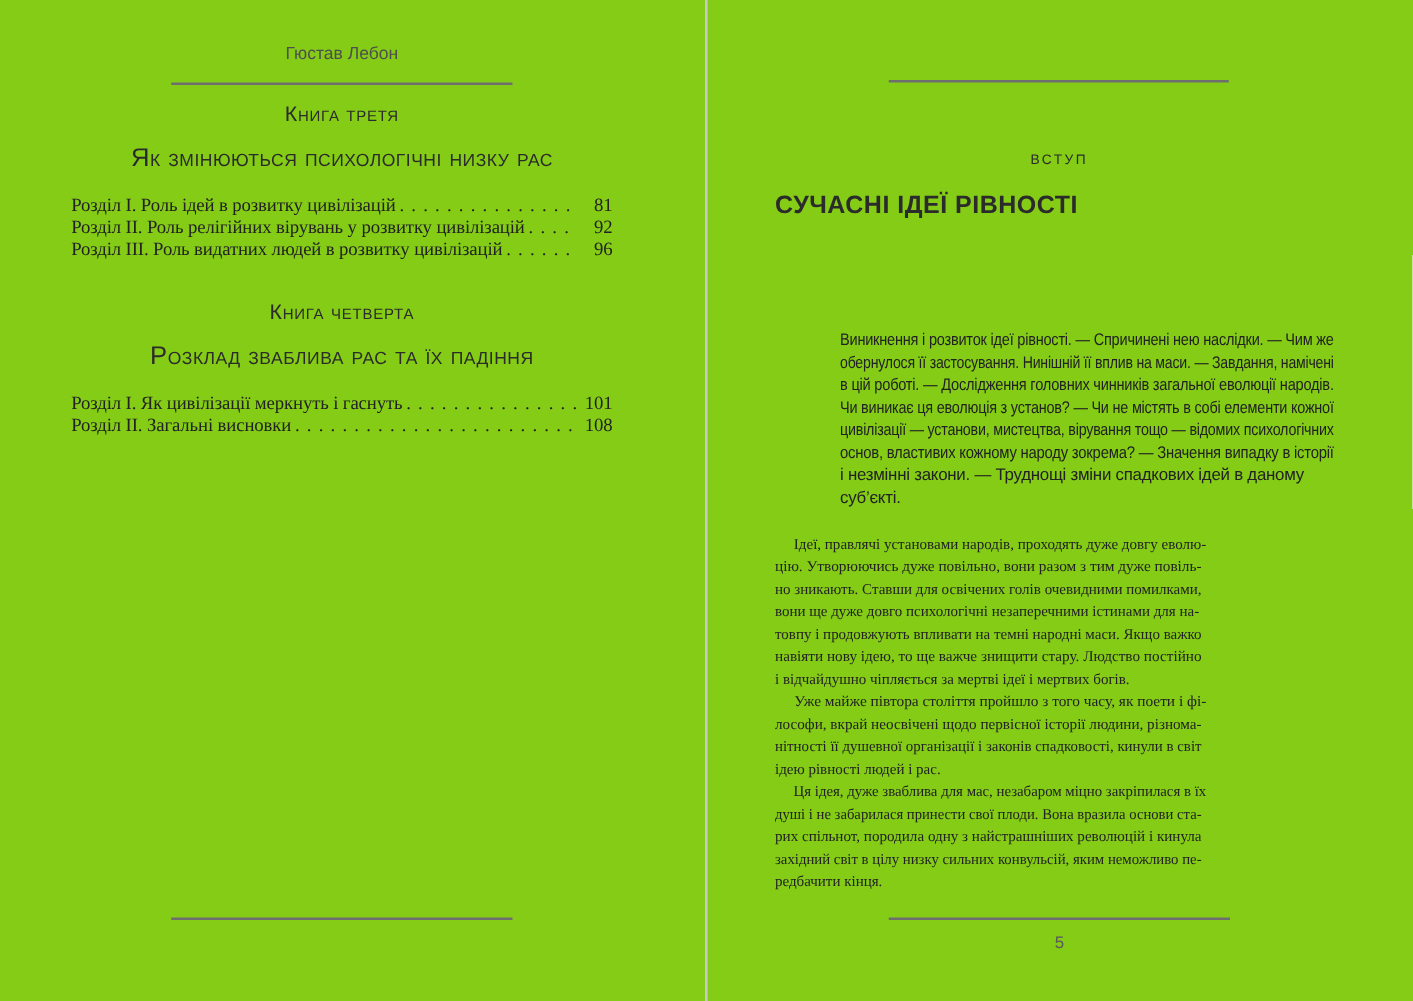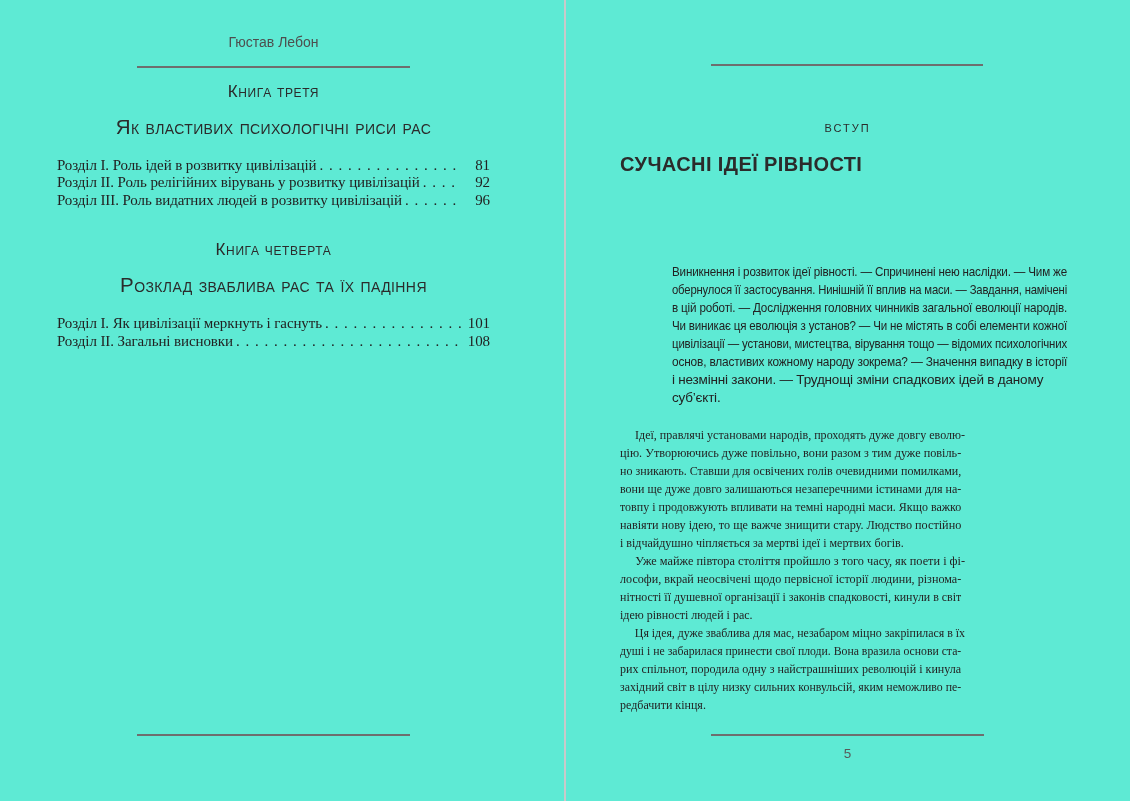--- a/index.html
+++ b/index.html
@@ -1,16 +1,16 @@
 <!DOCTYPE html>
 <html><head>
 <meta charset="utf-8">
 <style>
   html,body{margin:0;padding:0;background:#fff;}
-  .canvas{position:relative;width:1130px;height:801px;background:#5eead4;overflow:hidden;
+  .canvas{position:relative;width:1130px;height:801px;background:#84cc16;overflow:hidden;
           font-family:"Liberation Serif", serif;color:#232323;}
   .divider{position:absolute;left:564px;top:0;width:2px;height:801px;background:#c9c9c9;}
 
   .page{position:absolute;top:0;height:801px;}
   .page.left{left:0;width:564px;}
   .page.right{left:566px;width:564px;}
 
   
   .lp-head{margin:34px 0 0 57px;width:433px;text-align:center;
            font-family:"Liberation Sans", sans-serif;font-size:14px;color:#4e4e4e;}
@@ -55,21 +55,21 @@
 </head>
 <body>
 
 <div class="canvas">
 
   <div class="page left">
     <div class="lp-head">Гюстав Лебон</div>
     <div class="lp-rule"></div>
 
     <div class="book-title">Книга третя</div>
-    <div class="book-subtitle">Як властивих психологічні риси рас</div>
+    <div class="book-subtitle">Як змінюються психологічні низку рас</div>
     <div class="toc">
         <div class="toc-row">
           <span class="toc-title">Розділ I. Роль ідей в розвитку цивілізацій</span>
           <span class="toc-dots"></span>
           <span class="toc-page">81</span>
         </div>
         <div class="toc-row">
           <span class="toc-title">Розділ II. Роль релігійних вірувань у розвитку цивілізацій</span>
           <span class="toc-dots"></span>
           <span class="toc-page">92</span>
@@ -113,21 +113,21 @@
         <div class="tline fit" style="transform: scaleX(0.8561);">Чи виникає ця еволюція з установ? — Чи не містять в собі елементи кожної</div>
         <div class="tline fit" style="transform: scaleX(0.847);">цивілізації — установи, мистецтва, вірування тощо — відомих психологічних</div>
         <div class="tline fit" style="transform: scaleX(0.8798);">основ, властивих кожному народу зокрема? — Значення випадку в історії</div>
         <div class="tline last">і незмінні закони. — Труднощі зміни спадкових ідей в даному суб’єкті.</div>
       </div>
 
     <div class="bodytext">
         <div class="tline indent fit" style="transform: scaleX(1.0024);">Ідеї, правлячі установами народів, проходять дуже довгу еволю-</div>
         <div class="tline fit" style="transform: scaleX(1.02);">цію. Утворюючись дуже повільно, вони разом з тим дуже повіль-</div>
         <div class="tline fit" style="transform: scaleX(1.002);">но зникають. Ставши для освічених голів очевидними помилками,</div>
-        <div class="tline fit" style="transform: scaleX(1);">вони ще дуже довго залишаються незаперечними істинами для на-</div>
+        <div class="tline fit" style="transform: scaleX(1);">вони ще дуже довго психологічні незаперечними істинами для на-</div>
         <div class="tline fit" style="transform: scaleX(0.9994);">товпу і продовжують впливати на темні народні маси. Якщо важко</div>
         <div class="tline fit" style="transform: scaleX(1.0156);">навіяти нову ідею, то ще важче знищити стару. Людство постійно</div>
         <div class="tline last">і відчайдушно чіпляється за мертві ідеї і мертвих богів.</div>
         <div class="tline indent fit" style="transform: scaleX(1.0247);">Уже майже півтора століття пройшло з того часу, як поети і фі-</div>
         <div class="tline fit" style="transform: scaleX(1.0108);">лософи, вкрай неосвічені щодо первісної історії людини, різнома-</div>
         <div class="tline fit" style="transform: scaleX(0.9932);">нітності її душевної організації і законів спадковості, кинули в світ</div>
         <div class="tline last">ідею рівності людей і рас.</div>
         <div class="tline indent fit" style="transform: scaleX(0.9883);">Ця ідея, дуже зваблива для мас, незабаром міцно закріпилася в їх</div>
         <div class="tline fit" style="transform: scaleX(0.9779);">душі і не забарилася принести свої плоди. Вона вразила основи ста-</div>
         <div class="tline fit" style="transform: scaleX(1.0067);">рих спільнот, породила одну з найстрашніших революцій і кинула</div>

